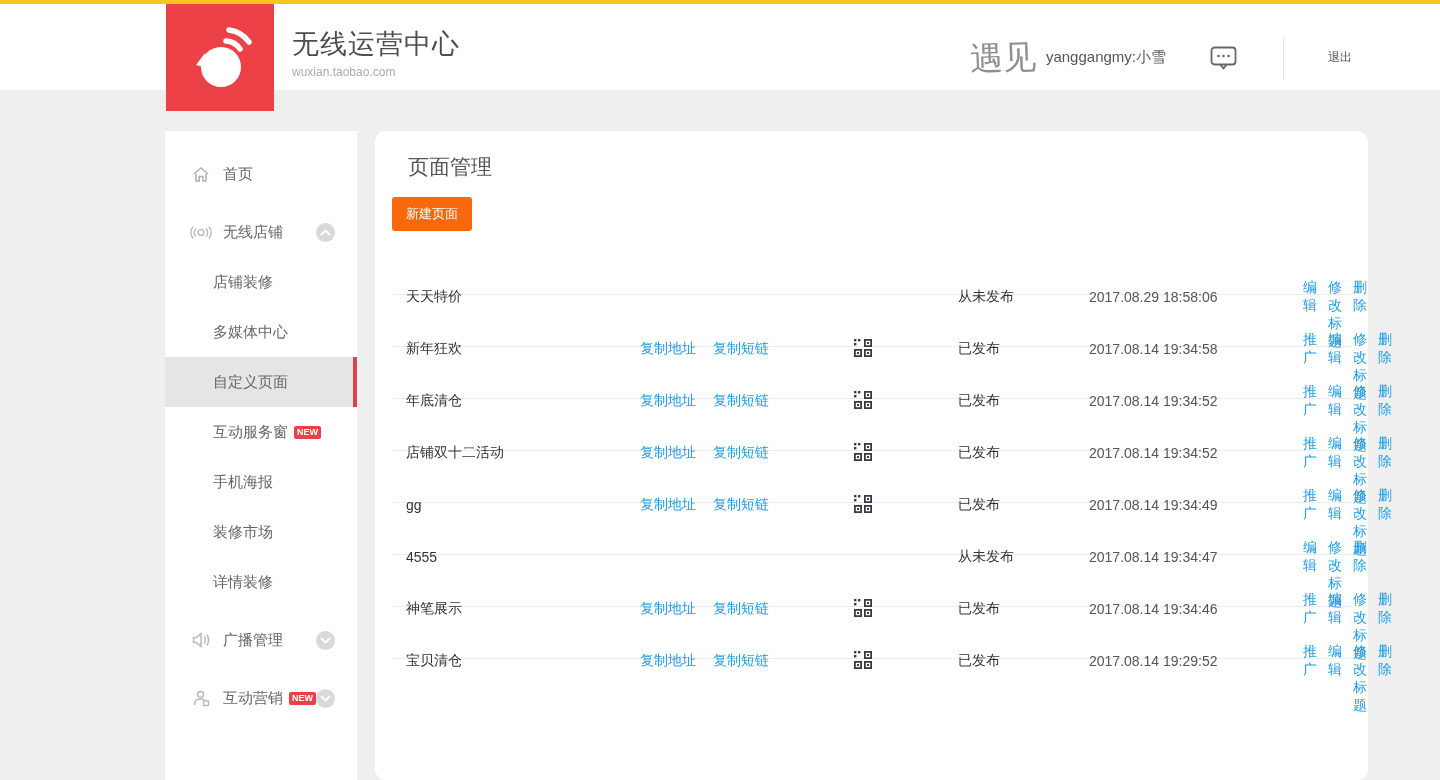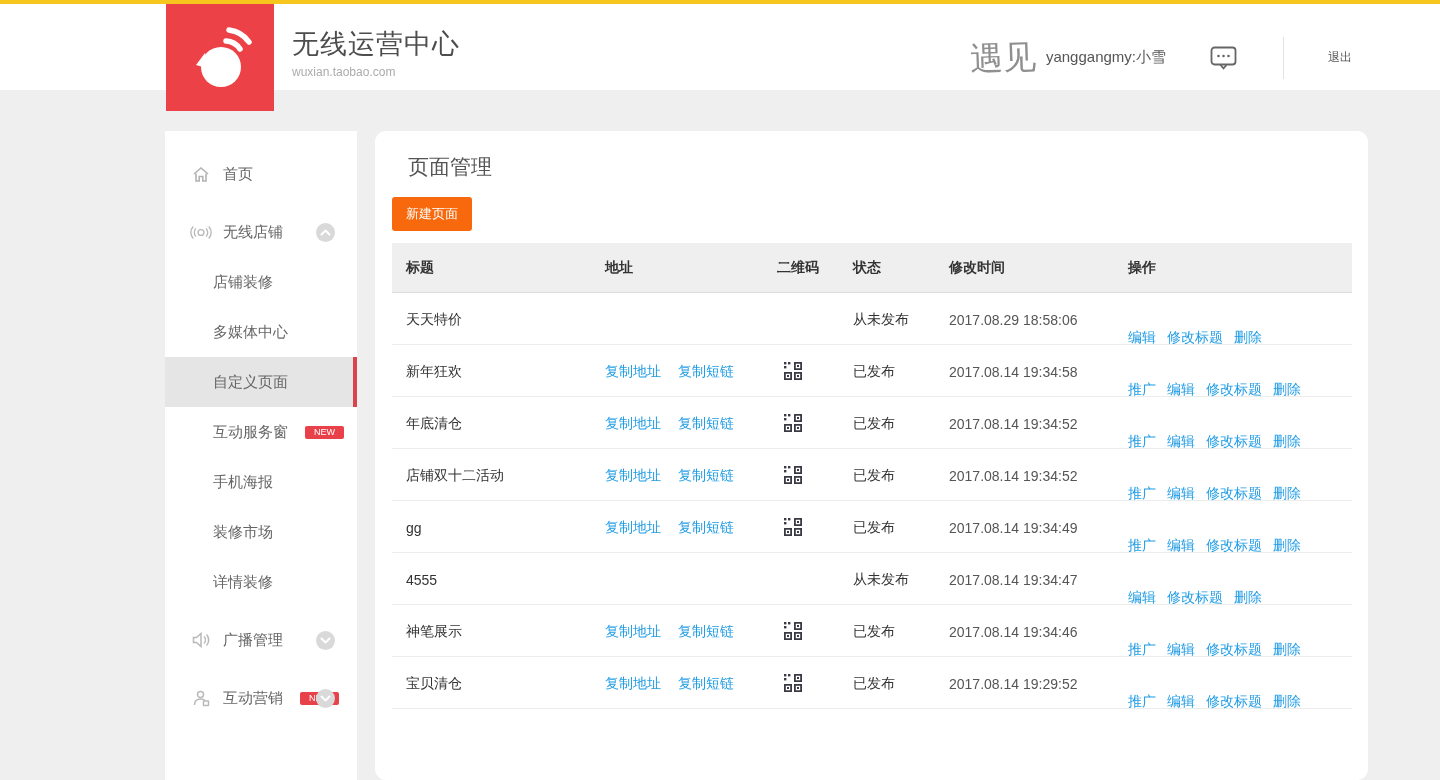--- a/index.html
+++ b/index.html
@@ -25,36 +25,36 @@
 
   
   .sidebar { position:absolute; left:165px; top:131px; width:192px; bottom:0; background:#fff; padding-top:10px; }
   .menu-item { position:relative; height:50px; display:flex; align-items:center; font-size:15px; color:#666; cursor:pointer; }
   .menu-item.top { padding-left:25px; margin-top:8px; }
   .menu-item.sub { padding-left:48px; }
   .menu-item.top .mi-label { margin-left:11px; }
   .menu-item.active { background:#e5e5e5; }
   .menu-item.active::after { content:""; position:absolute; right:0; top:0; bottom:0; width:4px; background:#d9434e; }
   .mi-icon { display:flex; width:22px; justify-content:center; }
-  .mi-badge { background:#e8414a; color:#fff; font-size:9px; font-weight:normal; padding:2px 9px; border-radius:2px; margin-left:17px; line-height:1; }
+  .mi-badge { background:#e8414a; color:#fff; font-size:9px; font-weight:bold; padding:2px 3px; border-radius:2px; margin-left:6px; line-height:1; }
   .mi-chevron { position:absolute; right:22px; width:19px; height:19px; border-radius:50%; background:#d9d9d9; display:flex; align-items:center; justify-content:center; }
   .mi-chevron svg { display:block; }
   .mi-chevron.down svg { transform:rotate(180deg); }
 
   
   .main { position:absolute; left:375px; top:131px; width:993px; bottom:0; background:#fff; padding:0 17px;border-radius:11px; }
   .page-title { font-size:21px; color:#555; font-weight:normal; margin:22px 0 0 16px; }
   .btn-new { display:inline-block; margin:16px 0 0 0; background:#f7690c; color:#fff; font-size:13px; border:none; border-radius:3px; padding:8px 14px; cursor:pointer; font-family:inherit; }
 
   
   .table { margin-top:12px; width:960px; }
   .thead, .trow { display:grid; grid-template-columns:213px 172px 76px 96px 179px 1fr; align-items:center; }
   .thead { background:#efefef; height:50px; border-bottom:1px solid #dcdcdc; font-weight:bold; font-size:14px; color:#333; }
   .thead .th:first-child, .trow .td:first-child { padding-left:14px; }
-  .trow { height:52px; border-bottom:1px solid #ececec; font-size:14px; color:#333; }
+  .trow { height:52px; border-bottom:1px solid #ececec; font-size:14px; color:#333;gap:35px; }
   .link { color:#1f9ce5; text-decoration:none; cursor:pointer; }
   .td-addr { display:flex; gap:17px; }
   .td-actions { display:flex; gap:11px;margin-top:36px; }
   .qr { display:inline-flex; cursor:pointer; margin-left:6px; }
   .td-time { color:#555; }
 </style>
 </head>
 <body>
 
 <div class="stage">
@@ -188,28 +188,20 @@
           </svg>
     </span>
   </div>
     </div>
 
   <div class="main">
     <h1 class="page-title">页面管理</h1>
     <button class="btn-new">新建页面</button>
 
     <div class="table">
-      <div class="thead">
-          <div class="th">标题</div>
-          <div class="th">地址</div>
-          <div class="th">二维码</div>
-          <div class="th">状态</div>
-          <div class="th">修改时间</div>
-          <div class="th">操作</div>
-        </div>
       <div class="tbody">
           <div class="trow">
     <div class="td td-title">天天特价</div>
     <div class="td td-addr"></div>
     <div class="td td-qr">
       
     </div>
     <div class="td td-status">从未发布</div>
     <div class="td td-time">2017.08.29 18:58:06</div>
     <div class="td td-actions">

